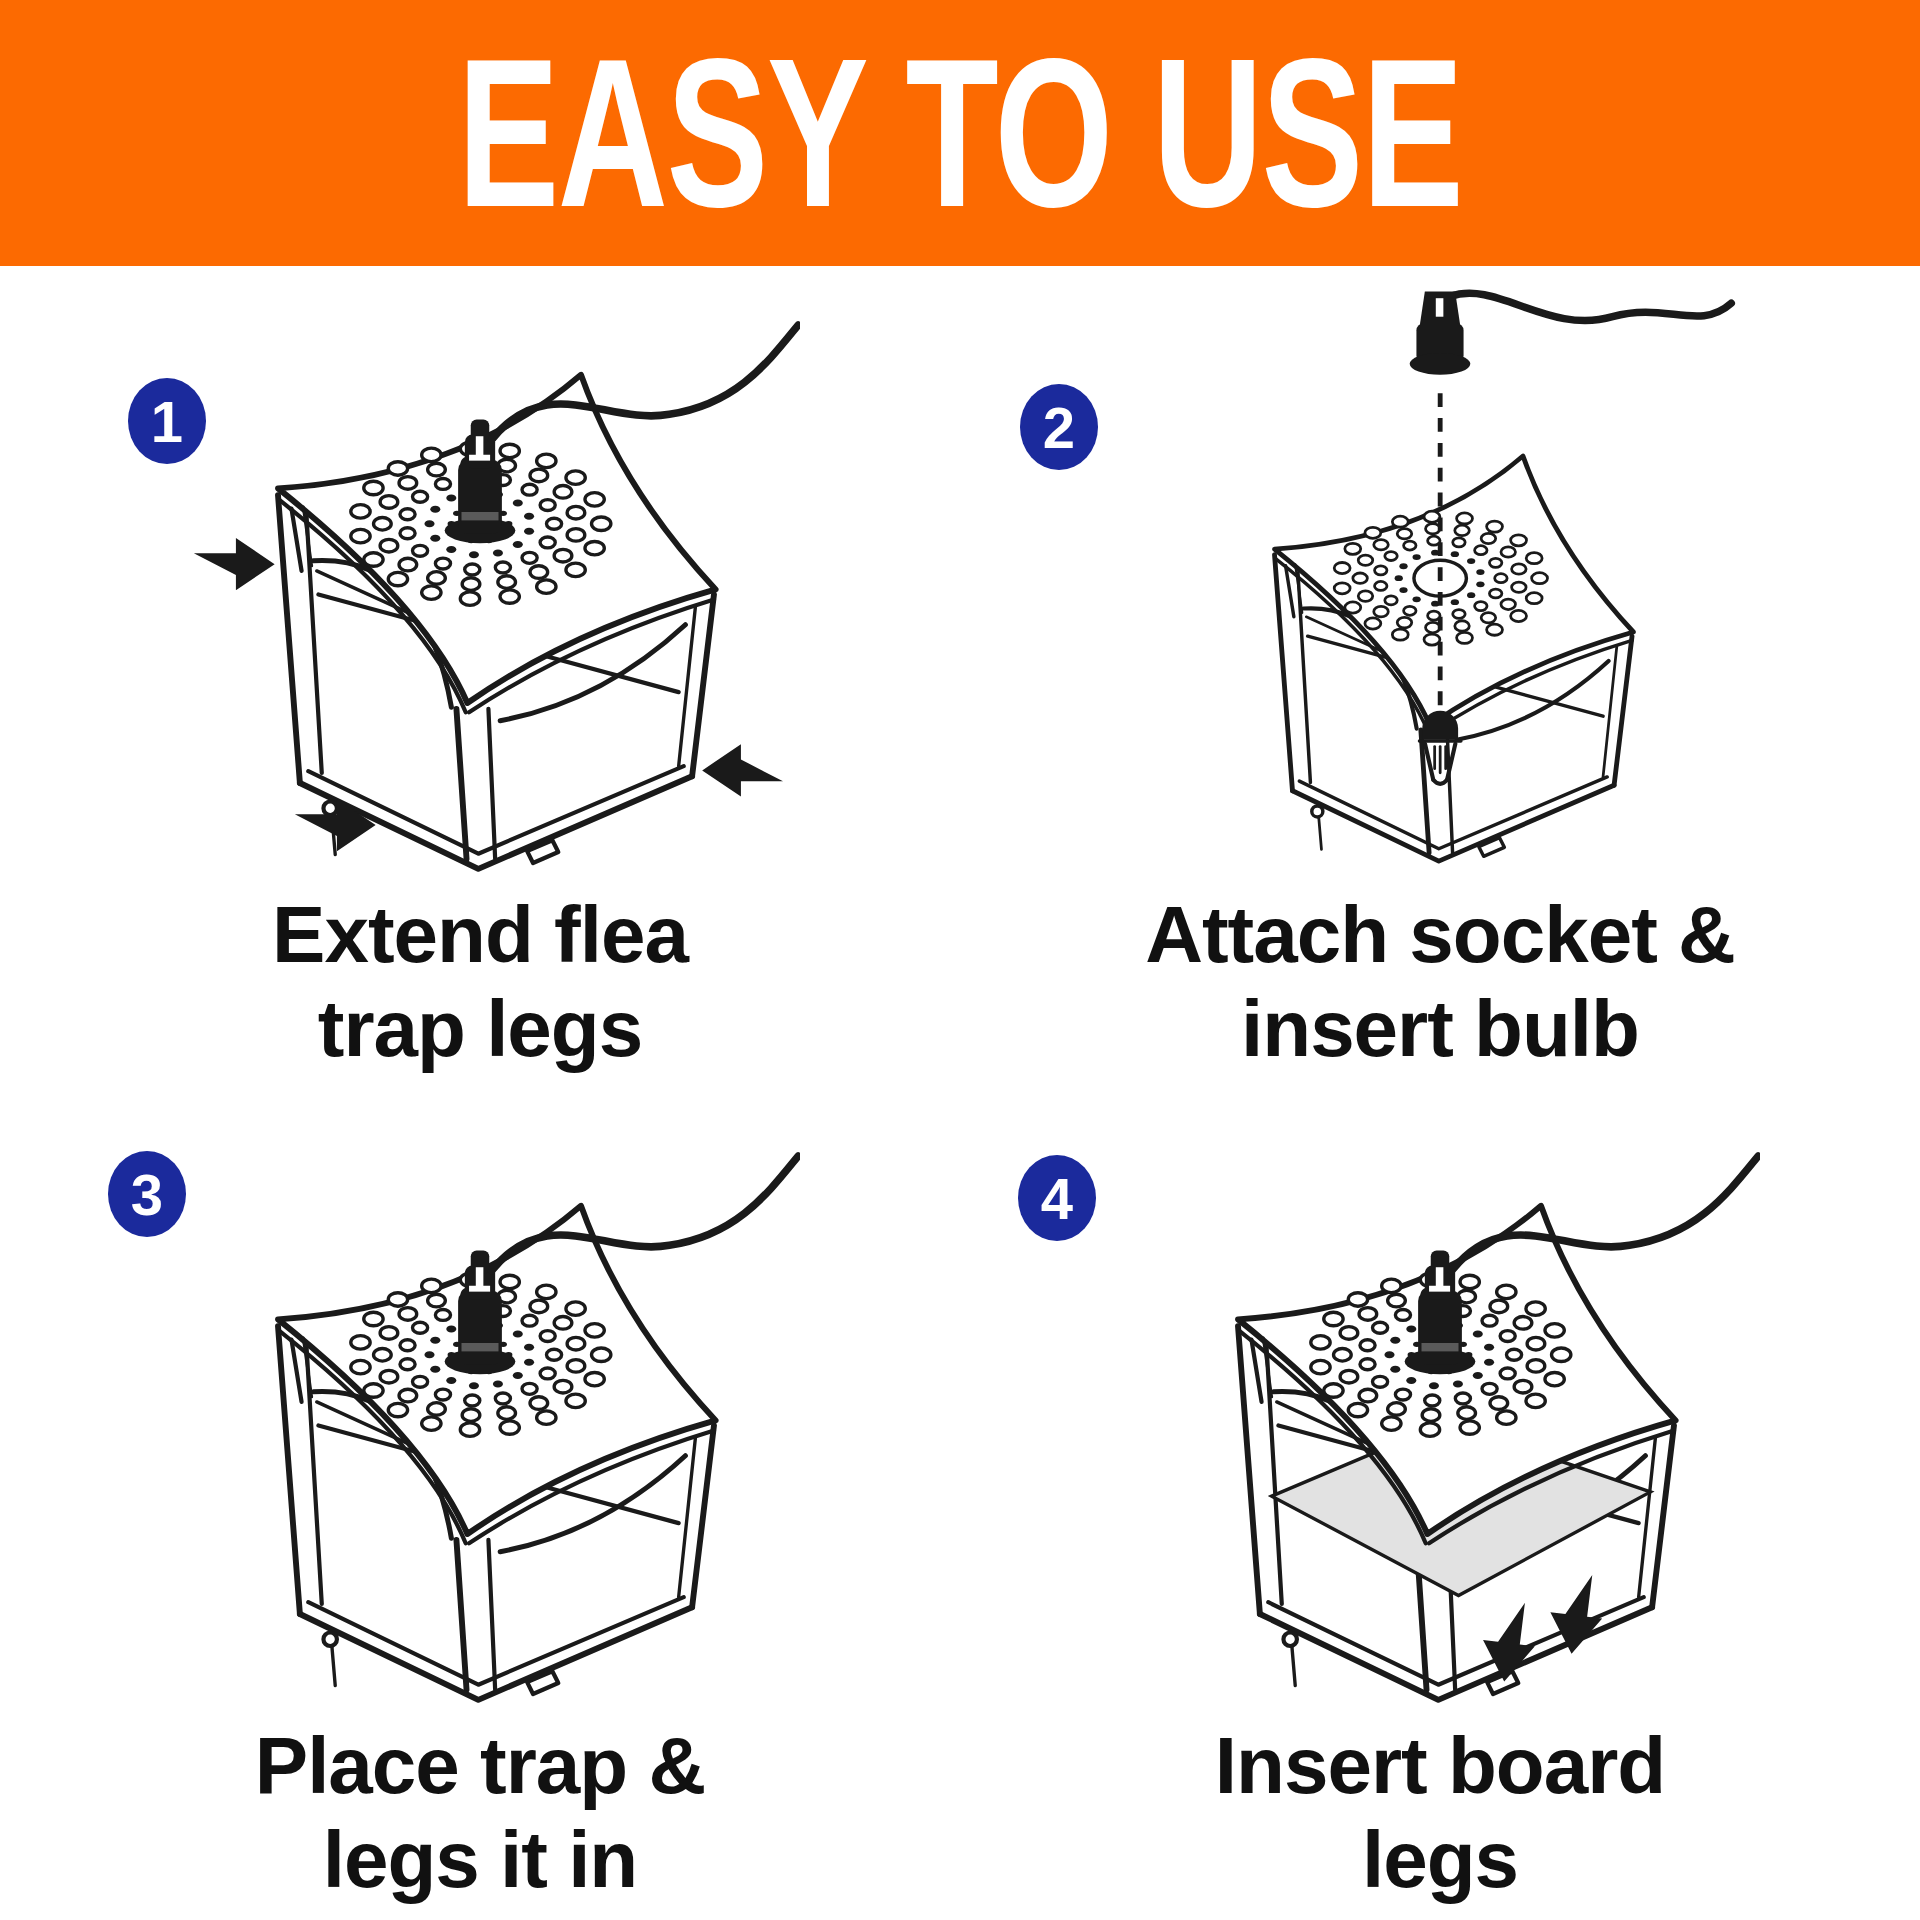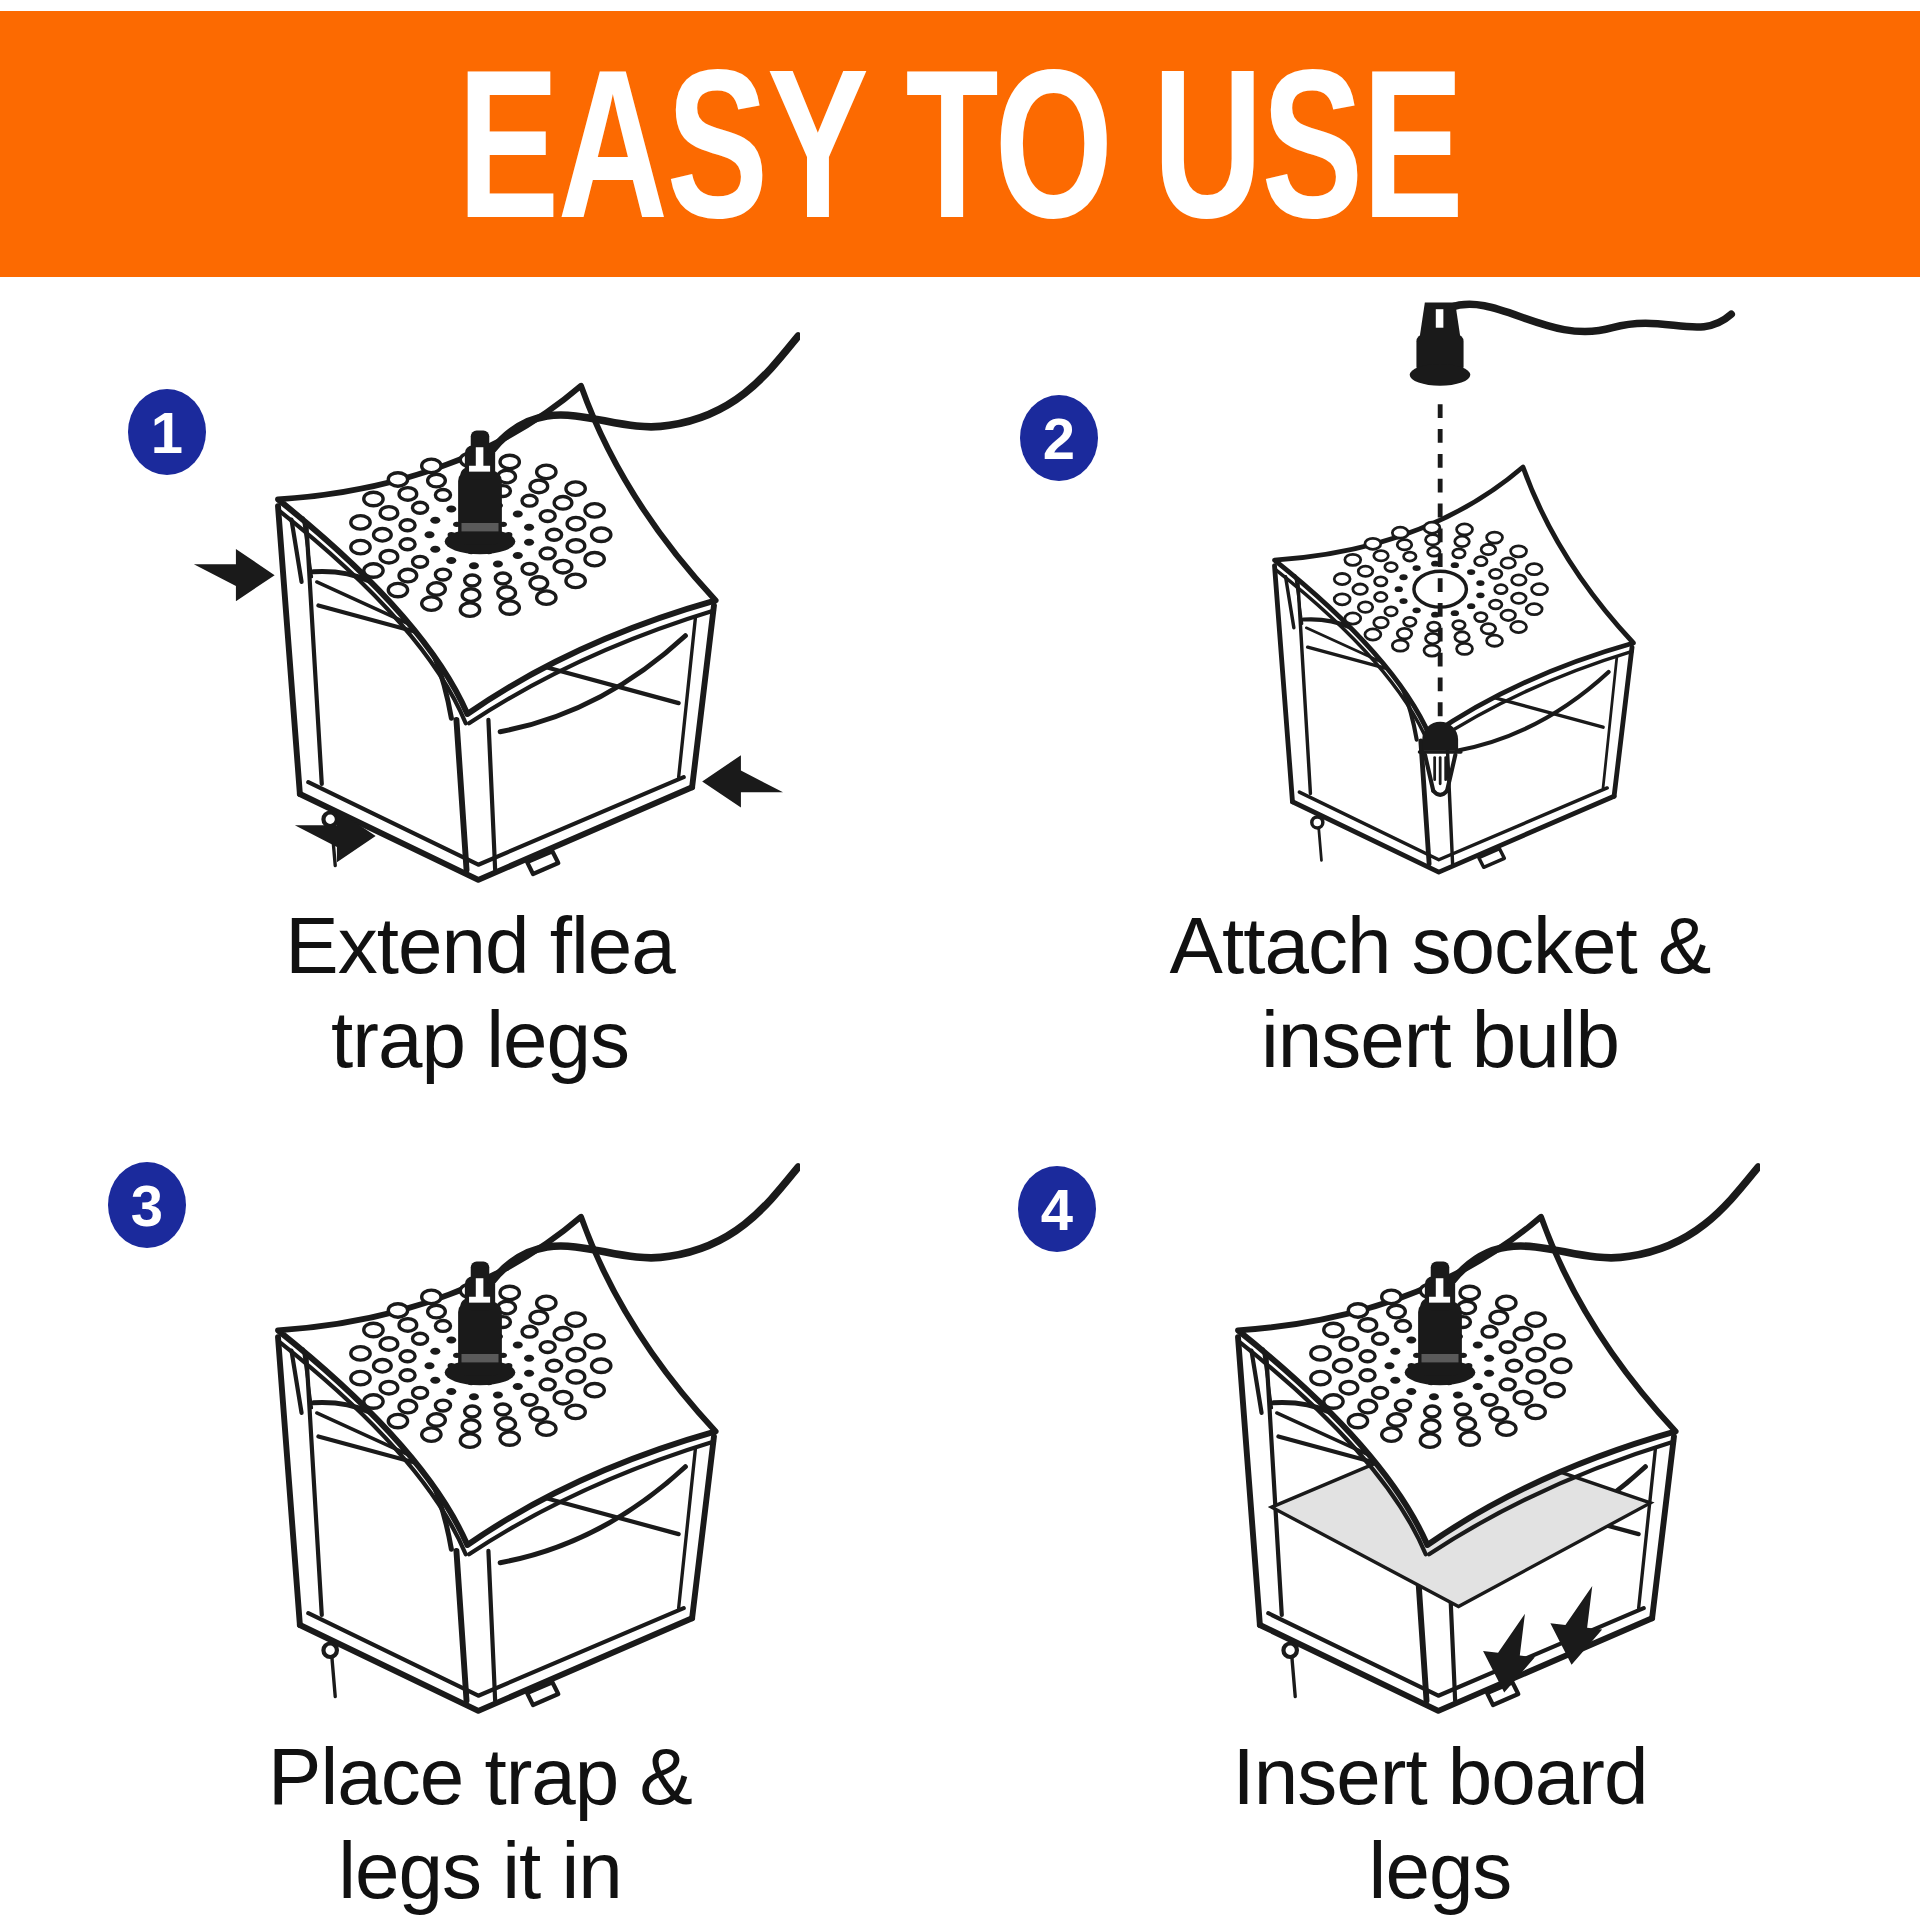--- a/index.html
+++ b/index.html
@@ -11,21 +11,21 @@
     --glue-board:#E2E2E2;
     --background:#FFFFFF;
   }
   *{margin:0;padding:0;box-sizing:border-box;}
   html,body{width:1920px;height:1920px;background:var(--background);
     font-family:"Liberation Sans", sans-serif;}
   .page{position:relative;width:1920px;height:1920px;background:var(--background);overflow:hidden;}
 
   
   .banner{height:266px;background:var(--banner-bg);
-    display:flex;align-items:center;justify-content:center;margin-top:11px;}
+    display:flex;align-items:center;justify-content:center;}
   .banner-title{color:var(--banner-text);font-weight:700;font-size:212px;
     line-height:1;letter-spacing:-2px;transform:scaleX(0.72);transform-origin:center;
     white-space:nowrap;}
 
   
   .grid{display:grid;grid-template-columns:960px 960px;grid-template-rows:827px 827px;}
   .step{position:relative;display:flex;flex-direction:column;align-items:center;}
 
   .badge{position:absolute;width:78px;height:86px;border-radius:50%;
     background:var(--badge-bg);color:var(--badge-text);
@@ -34,21 +34,21 @@
   .step:nth-child(1) .badge{left:128px;top:112px;}
   .step:nth-child(2) .badge{left:60px;top:118px;}
   .step:nth-child(3) .badge{left:108px;top:58px;}
   .step:nth-child(4) .badge{left:58px;top:62px;}
 
   .art{display:block;width:640px;height:606px;margin:12px auto 0;}
   .step:nth-child(3) .art,
   .step:nth-child(4) .art{margin-top:16px;}
 
   .caption{margin-top:4px;text-align:center;color:#111;
-    font-size:80px;font-weight:400;line-height:1.18;letter-spacing:-1px;}
+    font-size:80px;font-weight:700;line-height:1.18;letter-spacing:-1px;}
 
   .defs-holder{position:absolute;width:0;height:0;overflow:hidden;}
   svg{overflow:hidden;}
 </style>
 </head>
 <body>
 
 <svg class="defs-holder" aria-hidden="true">
   <defs>
     <symbol id="trap-box" overflow="visible">

